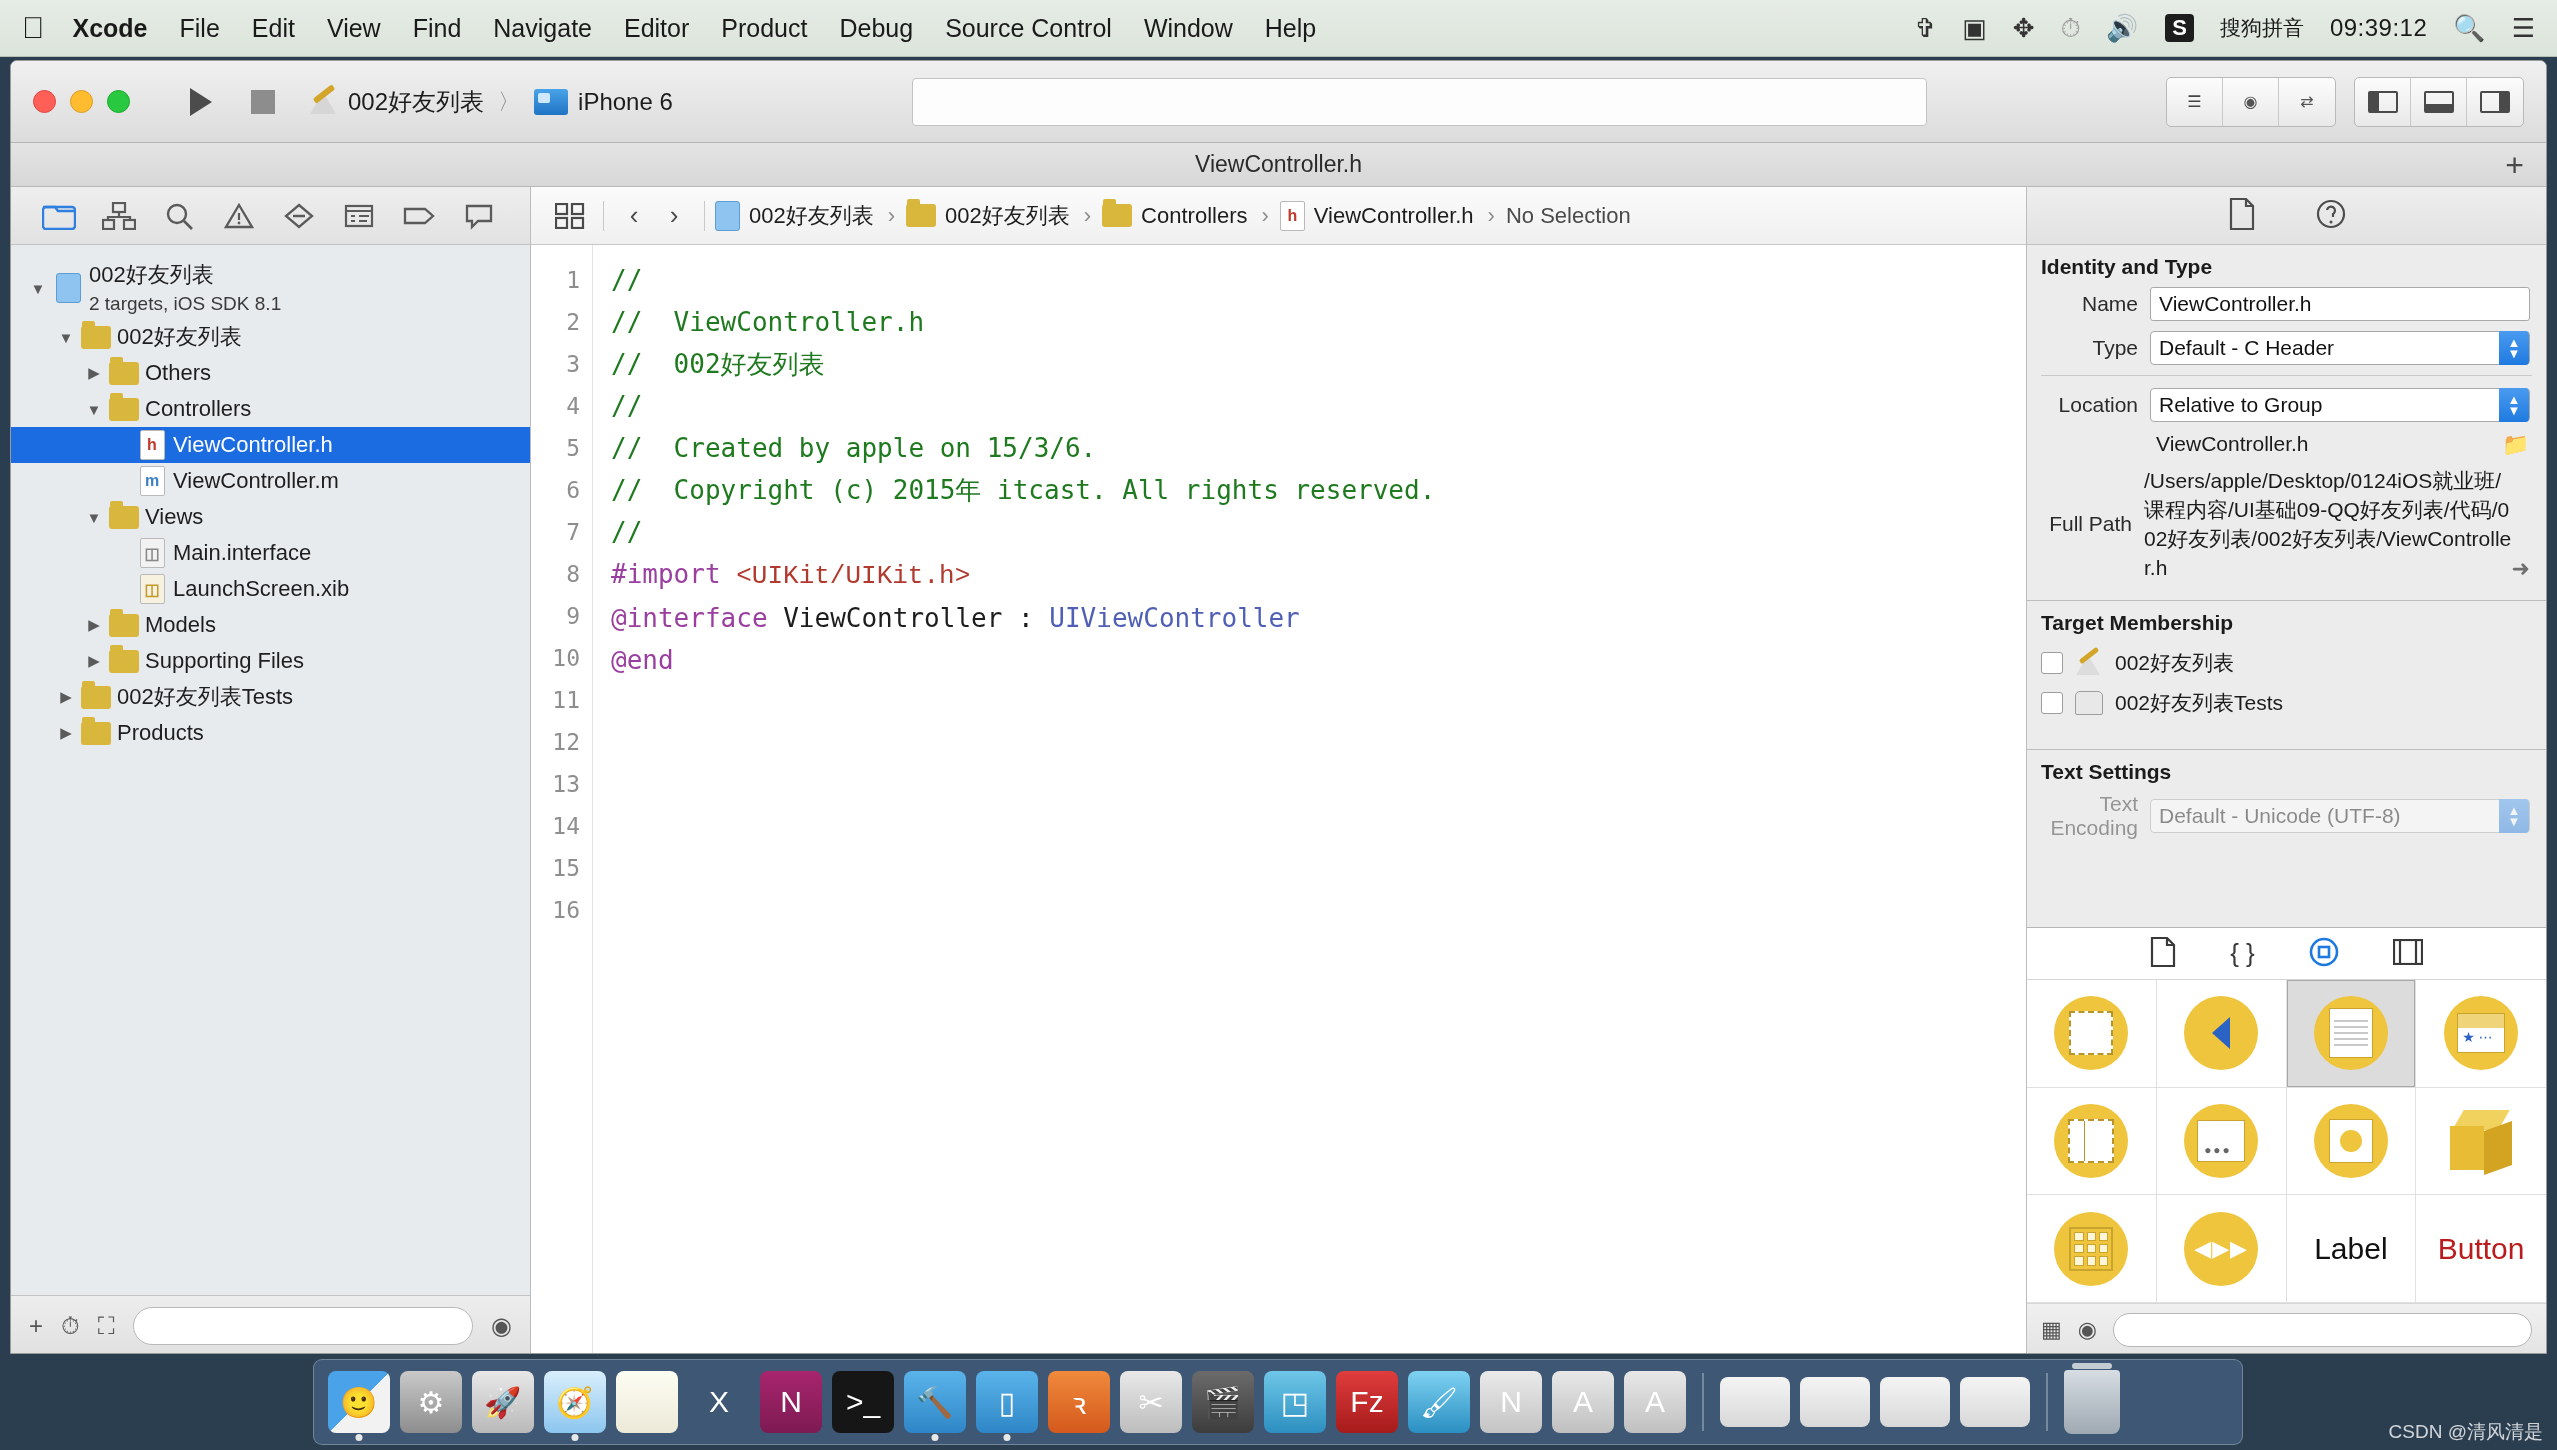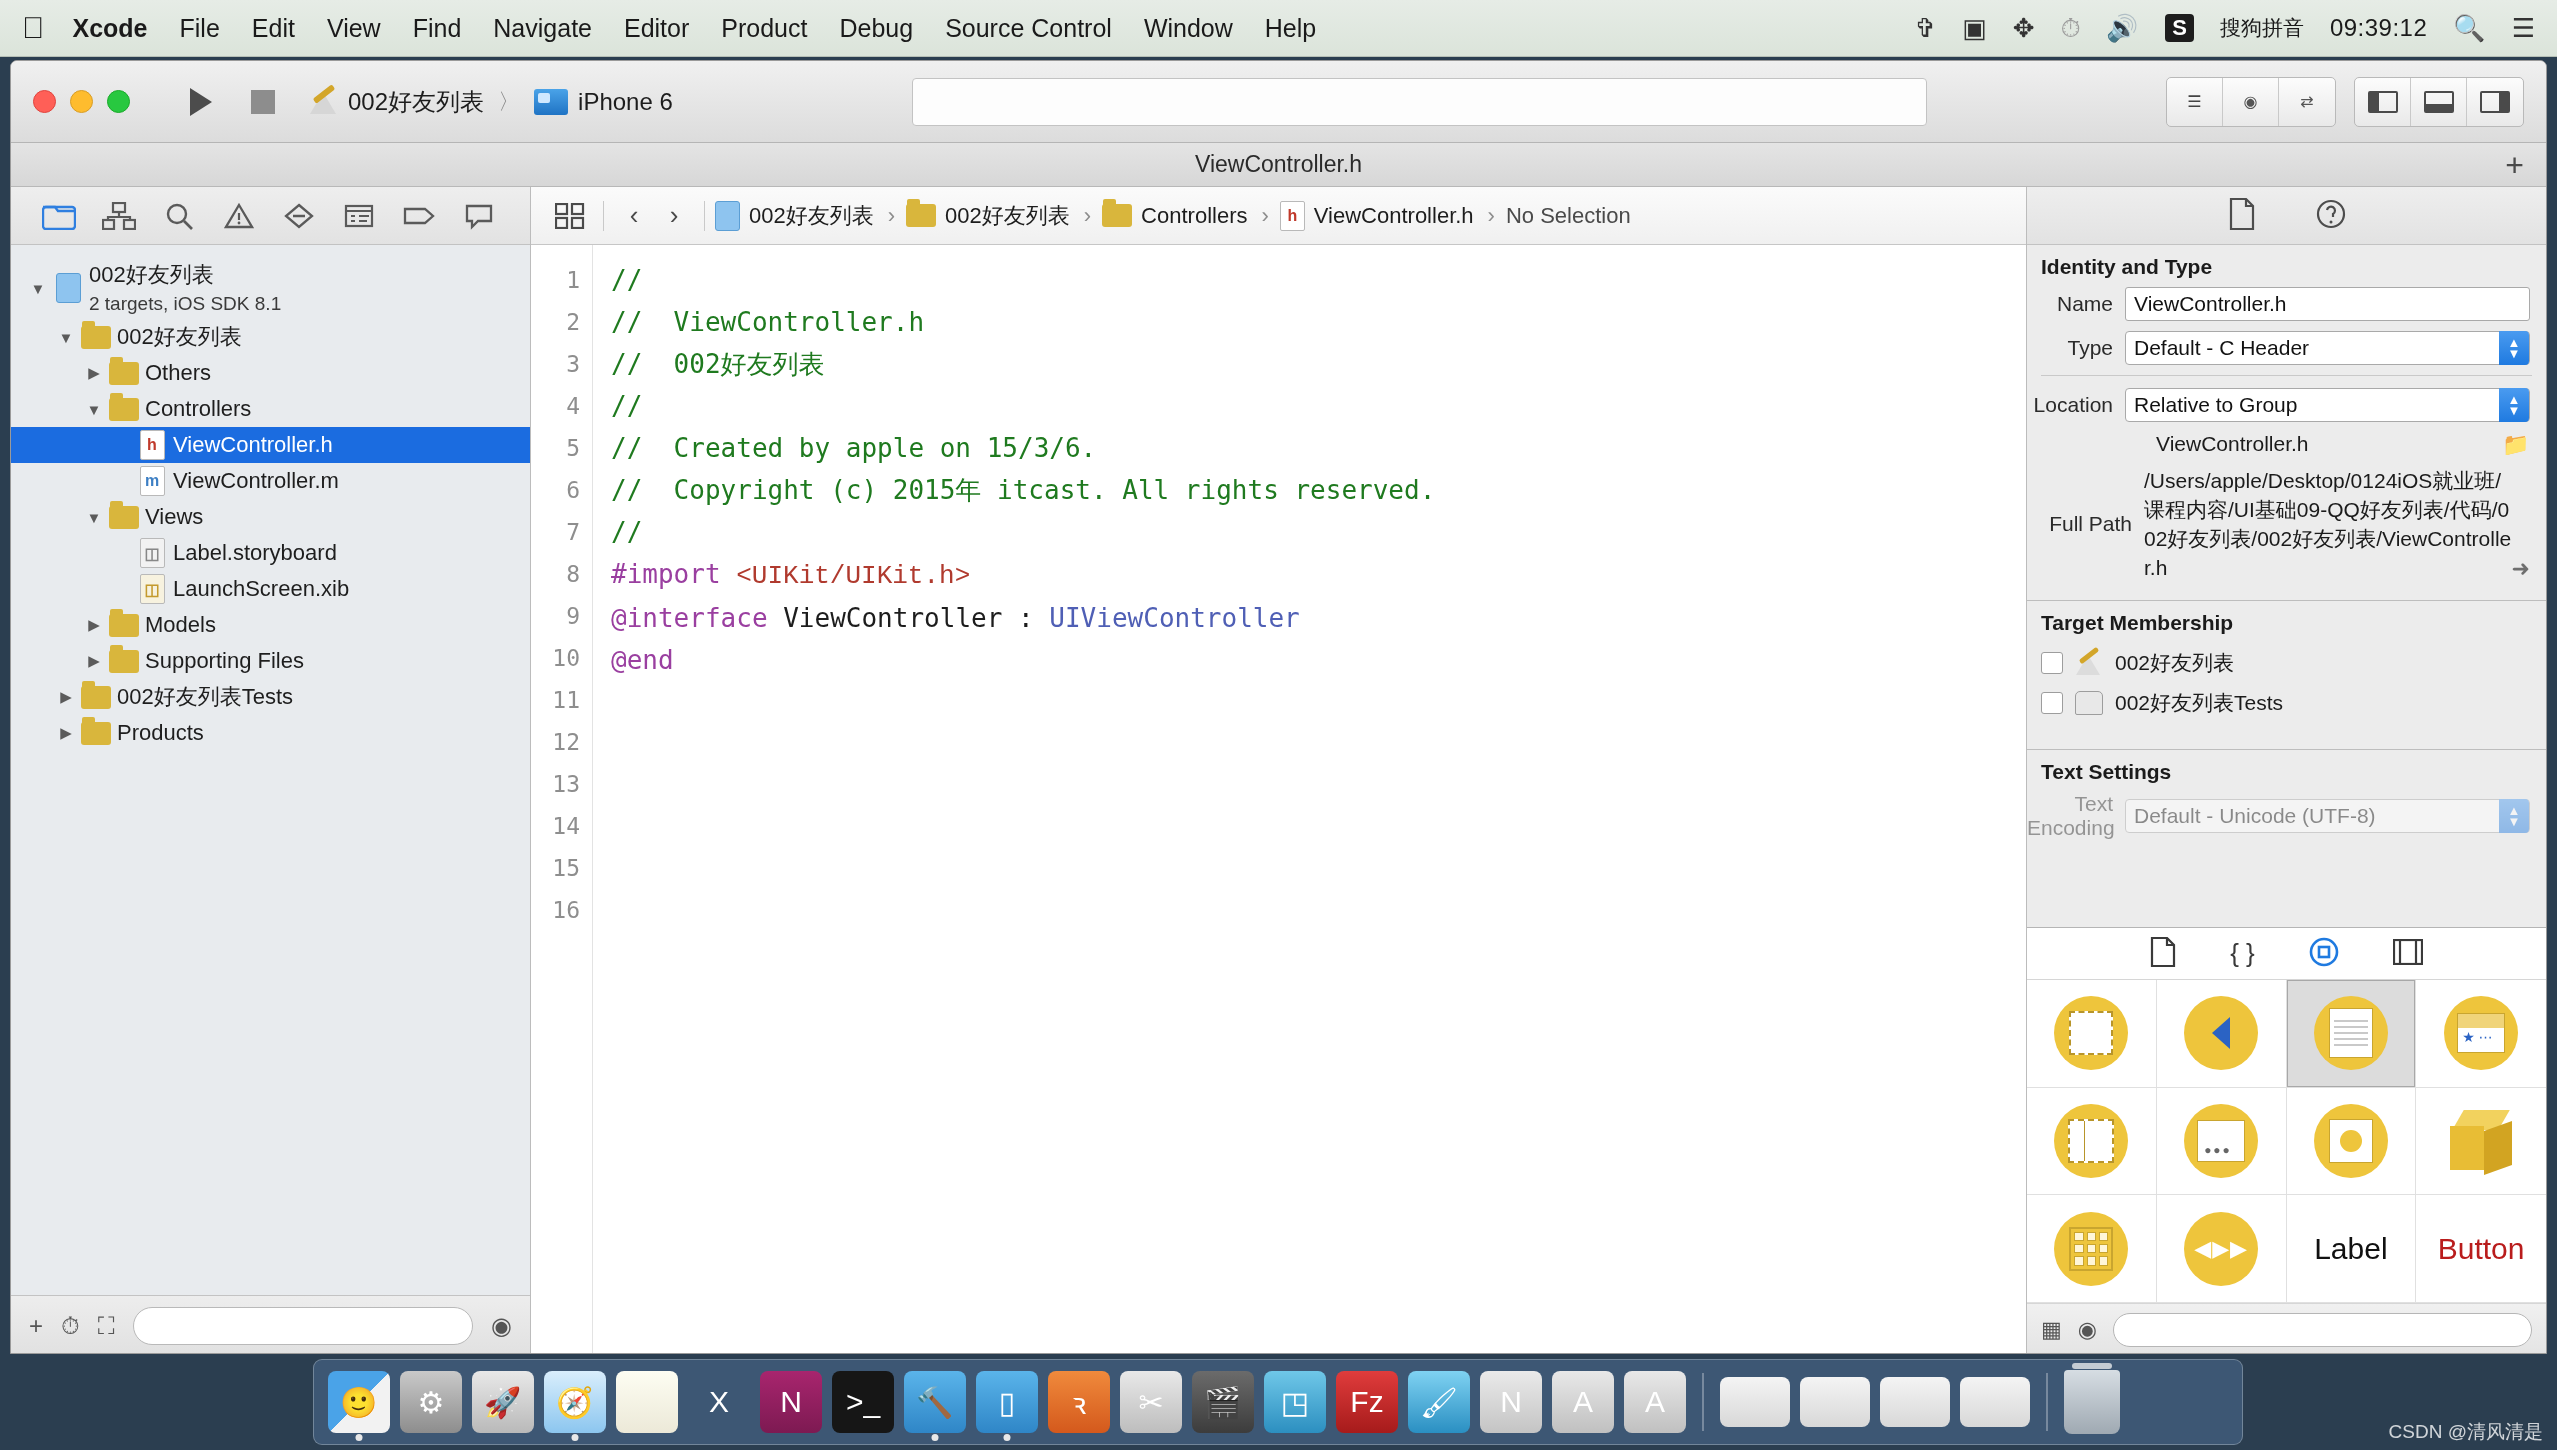--- a/index.html
+++ b/index.html
@@ -204,21 +204,21 @@
     border-bottom: 1px solid #c2c2c2;
     display: flex; align-items: center; justify-content: center; gap: 60px;
     color: #4d4d4d;
   }
   .insp-body { flex: 1; overflow: hidden; padding: 0; font-size: 21px; color: #1b1b1b; }
   .sec-head {
     font-weight: bold; font-size: 21px; padding: 10px 14px 8px 14px; color: #1b1b1b;
     background: #ececec;
   }
   .frow { display: flex; align-items: center; margin: 0 0 10px 0; padding: 0 16px 0 0; }
-  .flabel { width: 98px; text-align: right; padding-right: 12px; color: #2a2a2a; font-size: 21px; flex:none; }
+  .flabel { width: 123px; text-align: right; padding-right: 12px; color: #2a2a2a; font-size: 21px; flex:none; }
   .finput {
     flex: 1; height: 34px; background: #fff; border: 1px solid #a9a9a9; border-radius: 3px;
     display: flex; align-items: center; padding: 0 8px; font-size: 21px; color: #121212;
   }
   .fselect {
     flex: 1; height: 34px; background: #fff; border: 1px solid #a9a9a9; border-radius: 4px;
     display: flex; align-items: center; padding: 0 8px; font-size: 21px; color: #121212;
     position: relative; padding-right: 34px;
   }
   .fselect .stepper {
@@ -505,21 +505,21 @@
               <span class="ico">
                 <span class="folder"></span>
               </span>
               <span class="lbl">Views</span>
             </div>
             <div class="row" style="padding-left: 98px;">
               <span class="tw"></span>
               <span class="ico">
                 <span class="fileicon sb">◫</span>
               </span>
-              <span class="lbl">Label.storyboard</span>
+              <span class="lbl">Main.interface</span>
             </div>
             <div class="row" style="padding-left: 98px;">
               <span class="tw"></span>
               <span class="ico">
                 <span class="fileicon xib">◫</span>
               </span>
               <span class="lbl">LaunchScreen.xib</span>
             </div>
             <div class="row" style="padding-left: 70px;">
               <span class="tw">▶</span>

